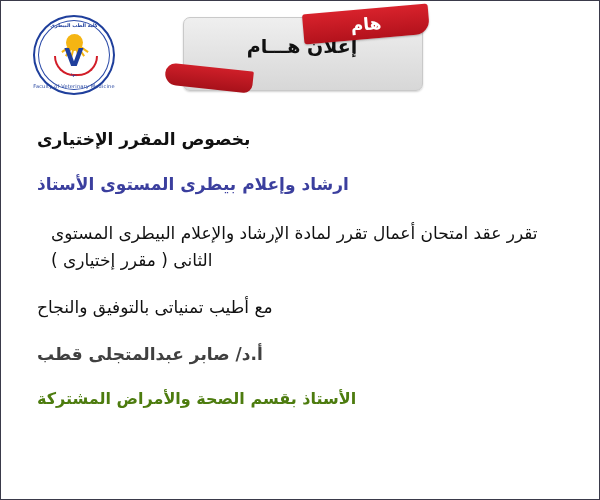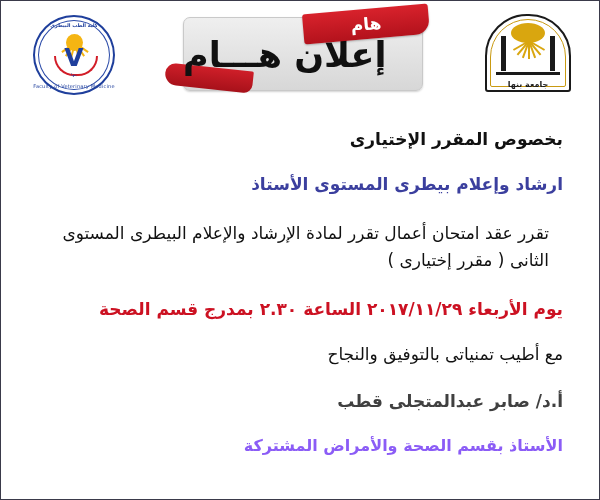--- a/index.html
+++ b/index.html
@@ -197,22 +197,22 @@
     background: linear-gradient(180deg, #efefef 0%, #e2e2e2 55%, #d7d7d7 100%);
     border: 1px solid #c9c9c9;
     border-radius: 7px;
     box-shadow: 0 1px 2px rgba(0,0,0,.18);
   }
   .banner-title {
     position: absolute;
     left: 0;
     right: 0;
     top: 26px;
-    text-align: left;
-    font-size: 35px;
+    text-align: center;
+    font-size: 19px;
     font-weight: bold;
     color: #111111;
     letter-spacing: 1px;
   }
   .ribbon-top {
     position: absolute;
     right: -8px;
     top: 0px;
     width: 126px;
     height: 30px;
@@ -241,21 +241,21 @@
     transform: rotate(6deg);
   }
 
   
   .content {
     position: relative;
     padding: 0 36px;
     text-align: center;
   }
   .line {
-    text-align: right;
+    text-align: left;
     line-height: 1.35;
   }
   .l-subject {
     margin-top: 22px;
     font-size: 17px;
     font-weight: bold;
     color: #111111;
   }
   .l-course {
     margin-top: 22px;
@@ -284,21 +284,21 @@
   .l-signature {
     margin-top: 24px;
     font-size: 17px;
     font-weight: bold;
     color: #404040;
   }
   .l-title {
     margin-top: 22px;
     font-size: 16px;
     font-weight: bold;
-    color: #8b5cf6;
+    color: #4d7c0f;
   }
 </style>
 </head>
 <body>
 
 <div class="page">
 
   <div class="header">
 
     <div class="vet-seal">
@@ -320,42 +320,25 @@
 
     <div class="banner">
       <div class="banner-plate"></div>
       <div class="ribbon-tail"></div>
       <div class="banner-title">إعلان هـــام</div>
       <div class="ribbon-top">
         <div class="ribbon-top-text">هام</div>
       </div>
     </div>
 
-    <div class="uni-seal">
-      <div class="arch"></div>
-      <div class="arch-inner"></div>
-      <div class="uray" style="transform:rotate(-60deg)"></div>
-      <div class="uray" style="transform:rotate(-40deg)"></div>
-      <div class="uray" style="transform:rotate(-20deg)"></div>
-      <div class="uray" style="transform:rotate(0deg)"></div>
-      <div class="uray" style="transform:rotate(20deg)"></div>
-      <div class="uray" style="transform:rotate(40deg)"></div>
-      <div class="uray" style="transform:rotate(60deg)"></div>
-      <div class="usun"></div>
-      <div class="pillar p1"></div>
-      <div class="pillar p2"></div>
-      <div class="base"></div>
-      <div class="uni-name">جامعة بنها</div>
-    </div>
 
   </div>
 
   <div class="content">
     <div class="line l-subject">بخصوص المقرر الإختيارى</div>
     <div class="line l-course">ارشاد وإعلام بيطرى المستوى الأستاذ</div>
     <div class="line l-body">تقرر عقد امتحان أعمال تقرر لمادة الإرشاد والإعلام البيطرى المستوى الثانى ( مقرر إختيارى )</div>
-    <div class="line l-datetime">يوم الأربعاء ٢٠١٧/١١/٢٩ الساعة ٢.٣٠ بمدرج قسم الصحة</div>
     <div class="line l-wishes">مع أطيب تمنياتى بالتوفيق والنجاح</div>
     <div class="line l-signature">أ.د/ صابر عبدالمتجلى قطب</div>
     <div class="line l-title">الأستاذ بقسم الصحة والأمراض المشتركة</div>
   </div>
 
 </div>
 
 </body></html>

